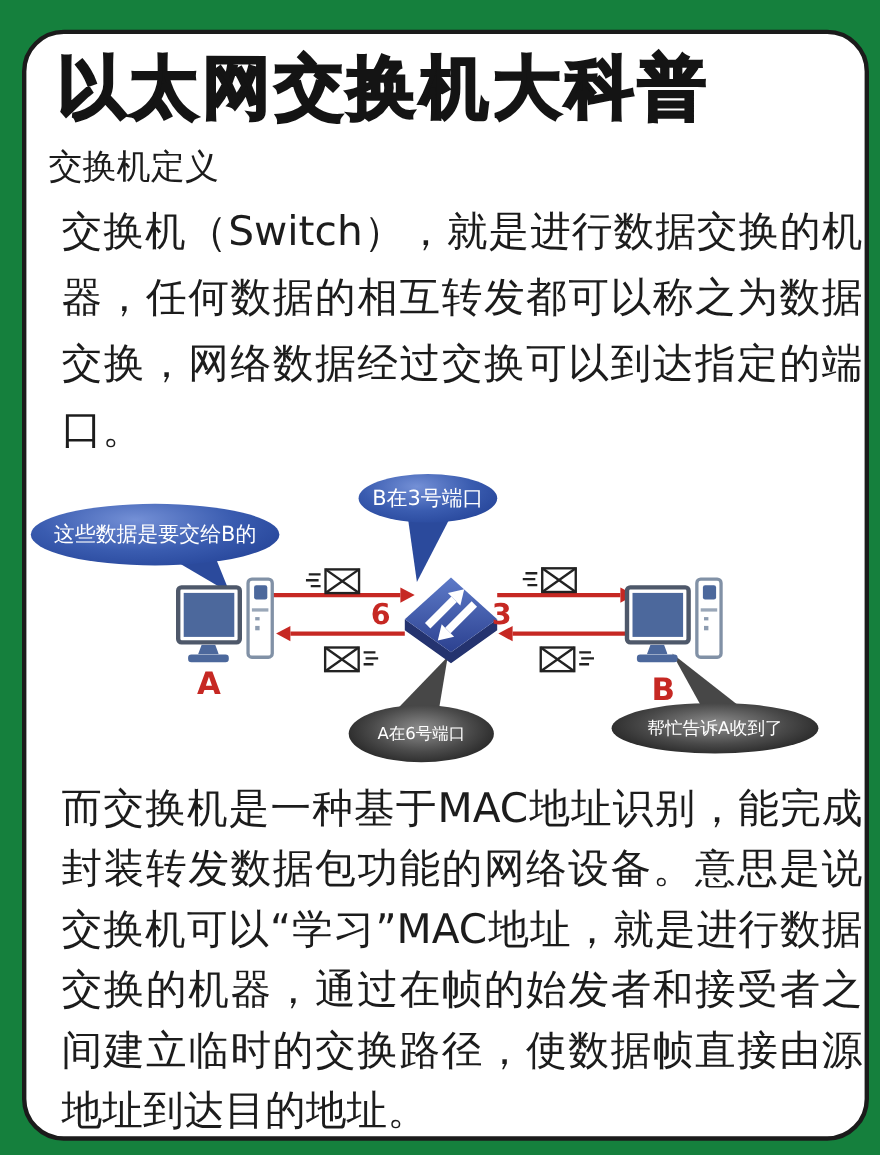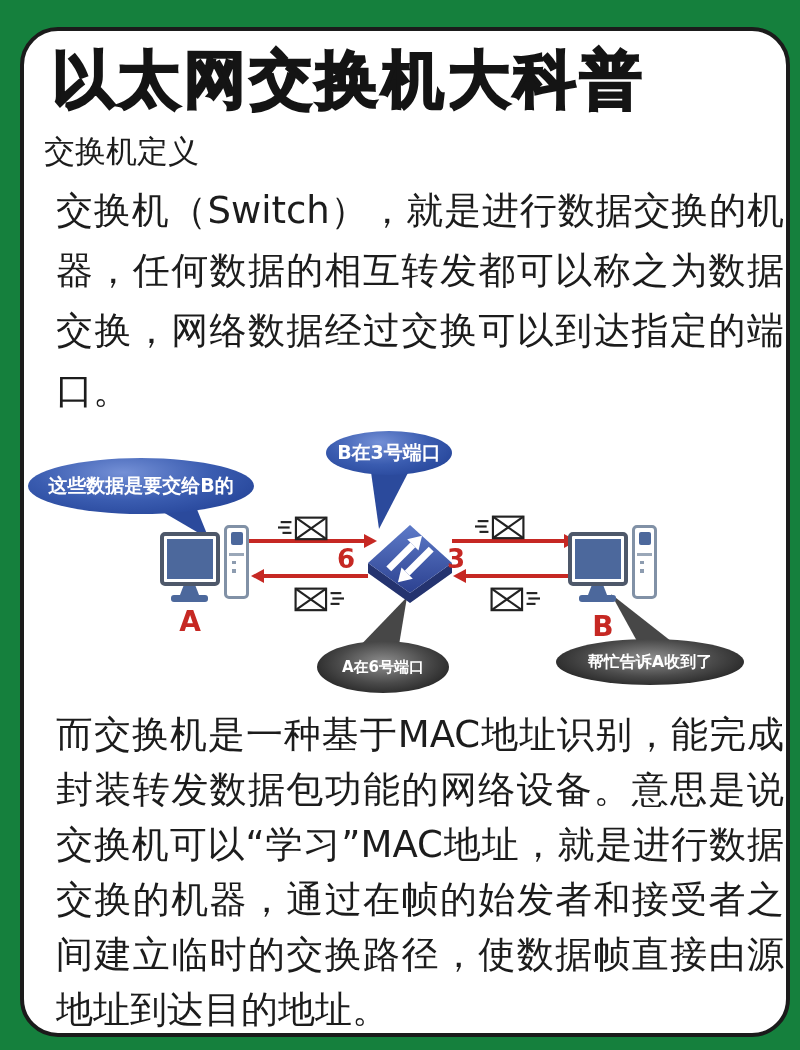--- a/index.html
+++ b/index.html
@@ -15,21 +15,21 @@
   .heading { position:absolute; left:16px; top:96px; font-size:31px; font-weight:500; color:#1c1c1c; }
   .para { position:absolute; left:28px; width:728px; font-size:37px; font-weight:500;
           color:#1c1c1c; text-align:justify; word-break:break-all; }
   .para1 { top:146px; line-height:60px; }
   .para2 { top:672px; line-height:55px; }
 
   .diagram { position:absolute; left:-4px; top:378px; width:764px; height:300px; }
   .overlay { position:absolute; left:0; top:0; width:764px; height:300px; }
 
   .bubble { position:absolute; border-radius:50%; display:flex; align-items:center;
-            justify-content:center; color:#ffffff; font-weight:bold; text-align:left; }
+            justify-content:center; color:#ffffff; font-weight:normal; text-align:left; }
   .bubble.blue { background:radial-gradient(ellipse at 42% 26%, #7490d6 0%, #3a5cb0 48%, #1d3b8f 100%); }
   .bubble.dark { background:radial-gradient(ellipse at 50% 42%, #8f8f8f 0%, #4a4a4a 48%, #0e0e0e 100%); }
   .bubble-a  { left:4px;  top:45px;  width:226px; height:56px; font-size:19px; }
   .bubble-b3 { left:302px; top:18px;  width:126px; height:44px; font-size:19px; }
   .bubble-a6 { left:293px; top:228px; width:132px; height:52px; font-size:15px; }
   .bubble-bb { left:532px; top:226px; width:188px; height:46px; font-size:16px; }
 
   .computer { position:absolute; width:92px; height:92px; }
   .comp-a { left:136px; top:112px; } .comp-b { left:544px; top:112px; }
   .monitor { position:absolute; left:0; top:7px; width:60px; height:54px; background:#ffffff;

